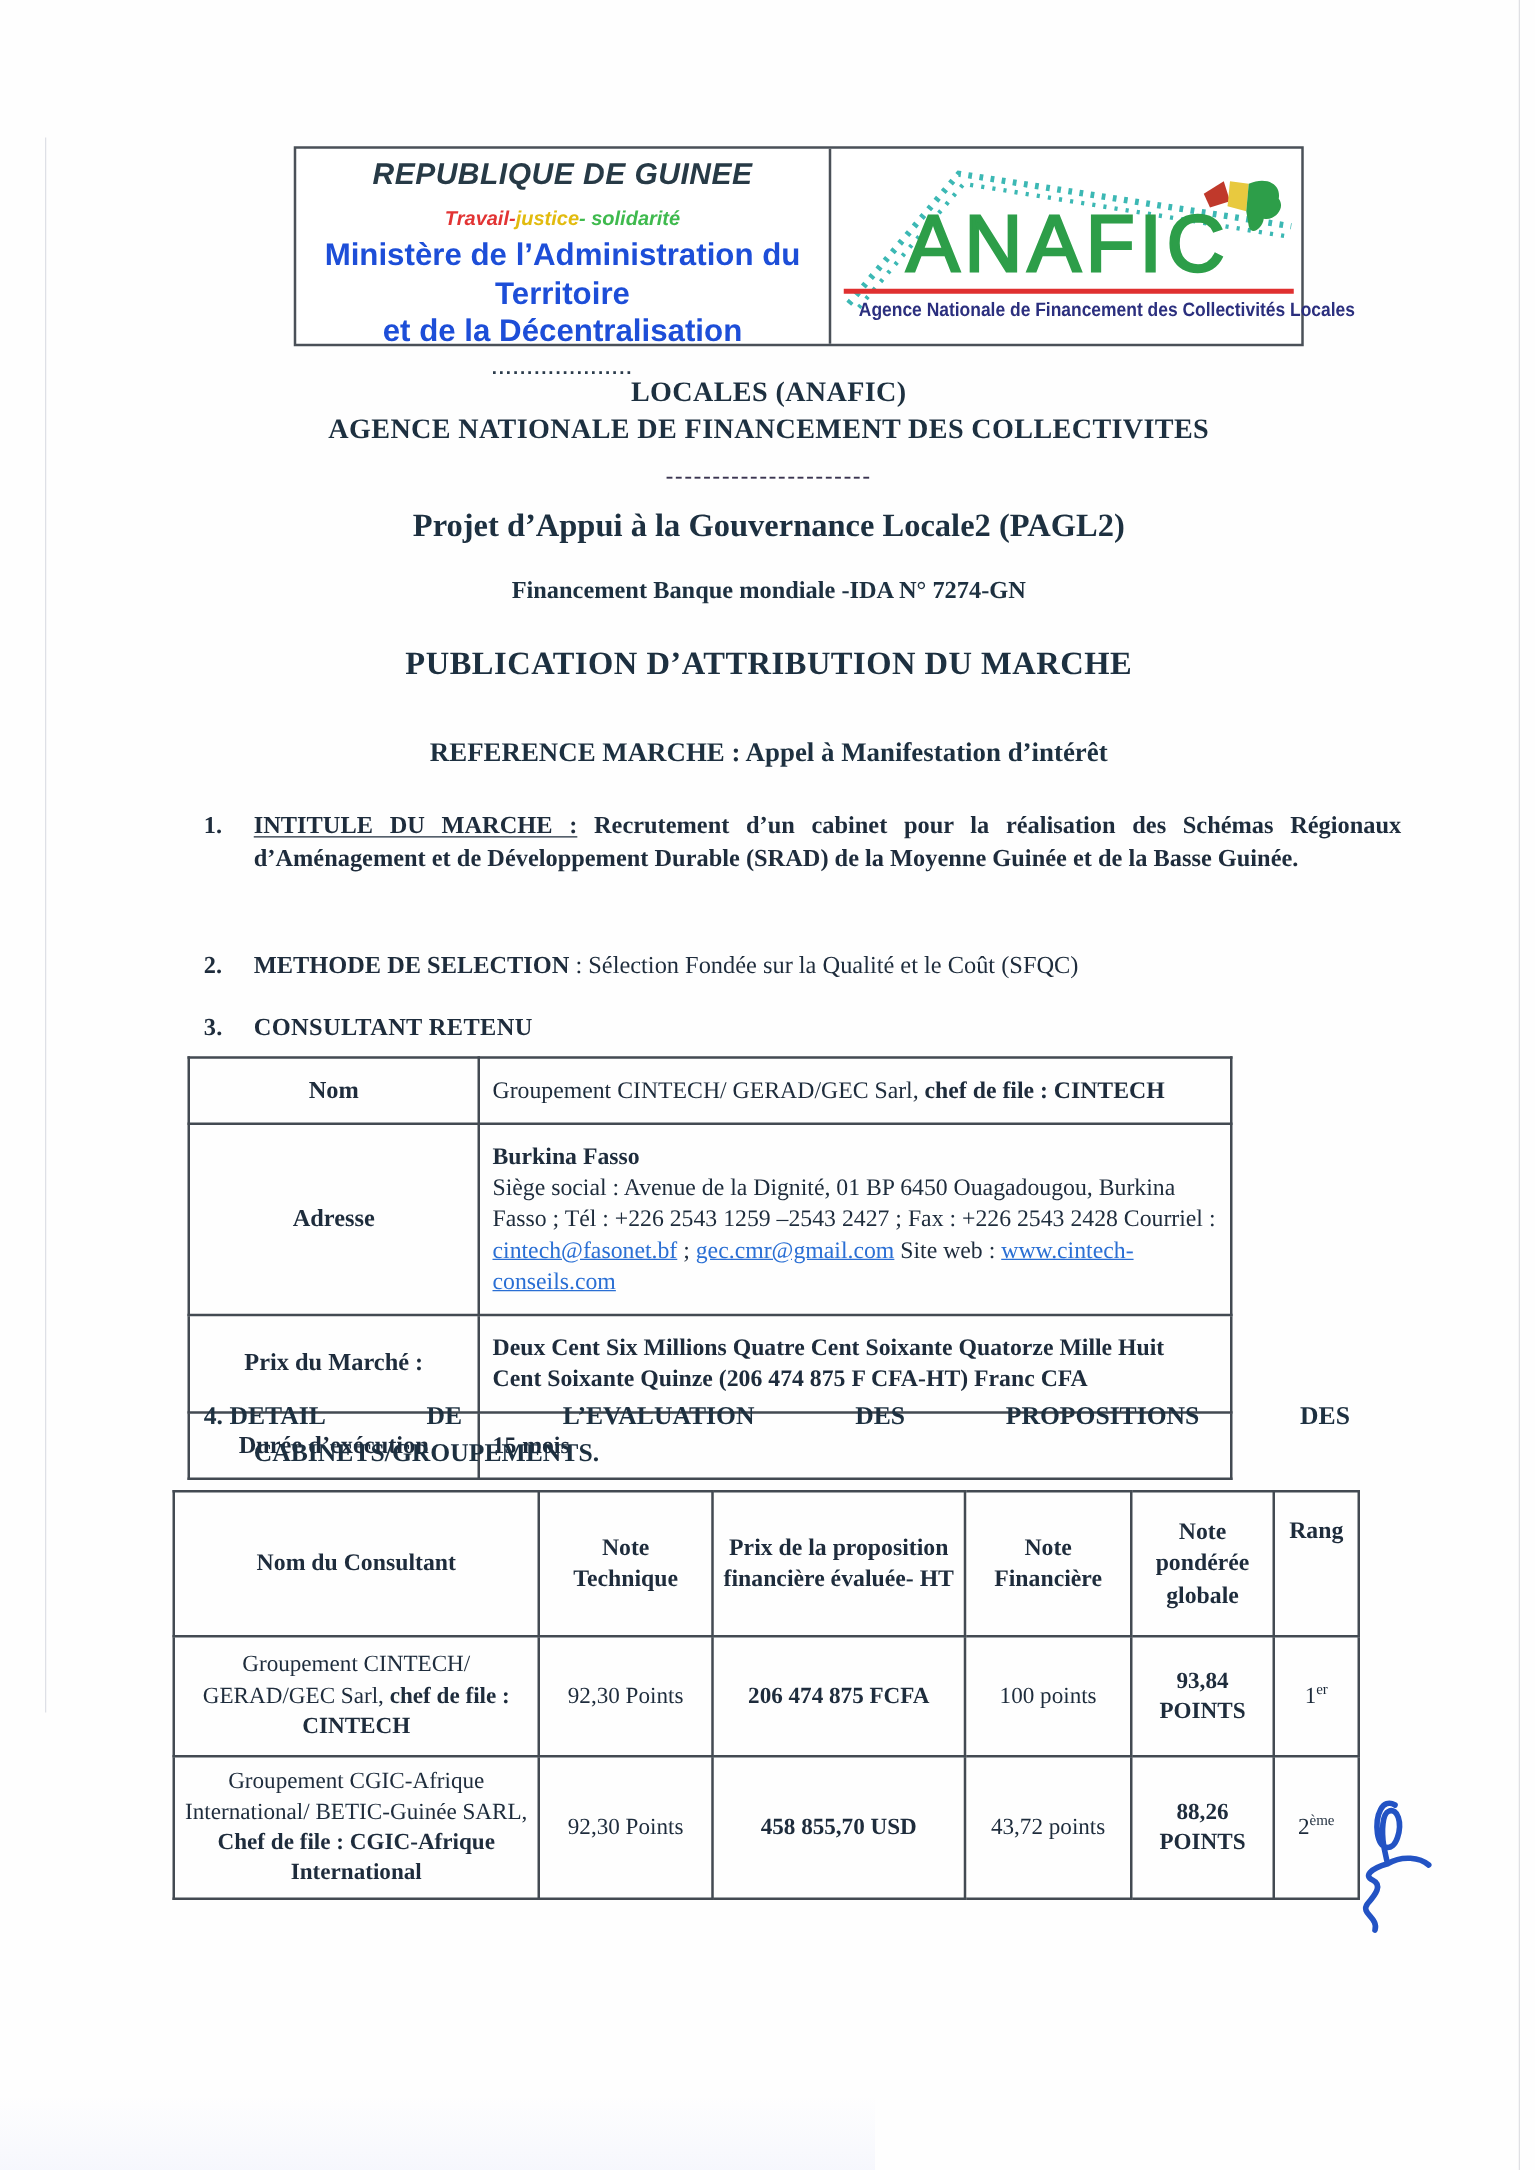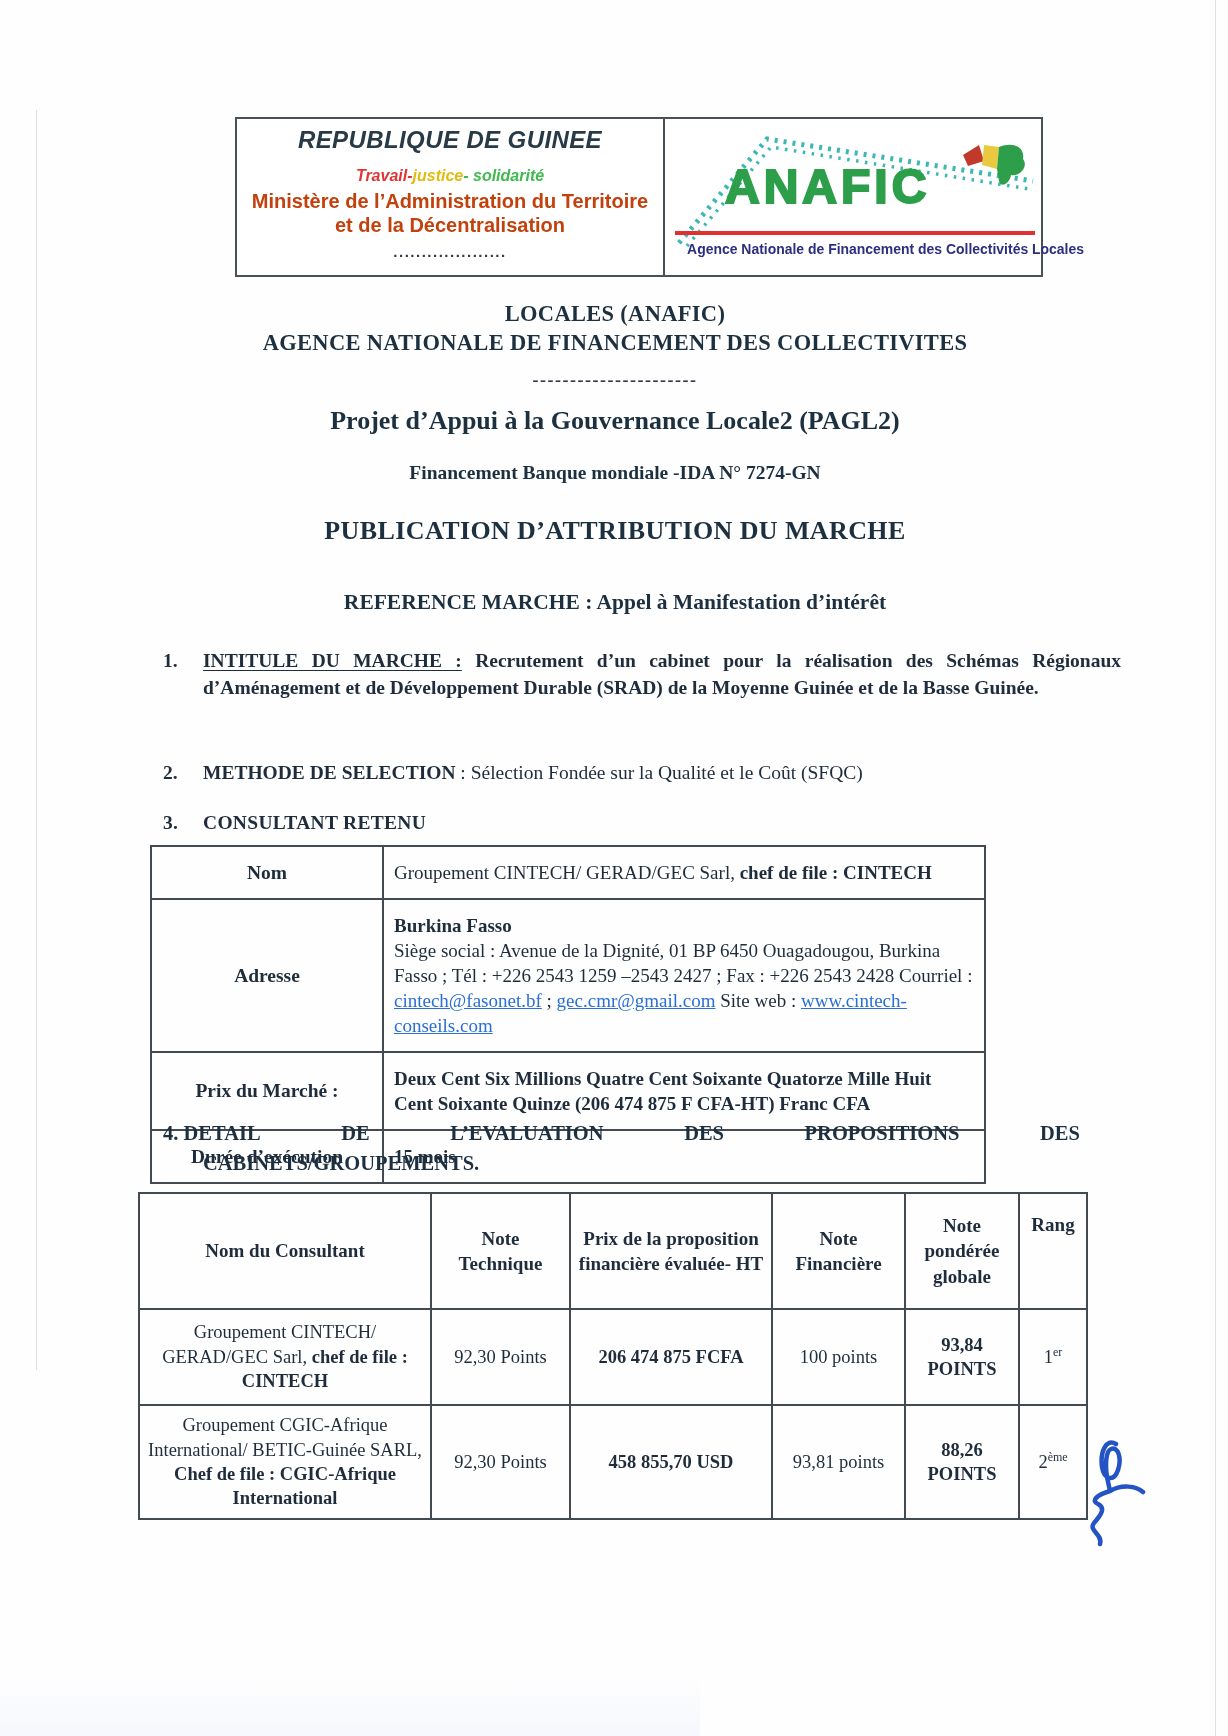--- a/index.html
+++ b/index.html
@@ -16,27 +16,27 @@
   
   .header-box { position:absolute; left:207px; top:117px; width:808px; height:160px;
     border:2px solid #4a5058; display:flex; box-sizing:border-box; background:#fff;margin-left:28px; }
   .hb-left { width:428px; box-sizing:border-box; border-right:2px solid #4a5058;
     font-family:"Liberation Sans", sans-serif; text-align:center; padding-top:7px; }
   .country { font-size:24px; font-weight:bold; font-style:italic; color:#273a46; letter-spacing:.4px; }
   .motto { margin-top:13px; font-size:16px; font-weight:bold; font-style:italic; }
   .motto .m1 { color:#e23434; }
   .motto .m2 { color:#e2bb0f; }
   .motto .m3 { color:#3fba4e; }
-  .ministry { margin-top:4px; font-size:20px; font-weight:bold; color:#c2410c; line-height:1.22; }
+  .ministry { margin-top:4px; font-size:25px; font-weight:bold; color:#1d4ed8; line-height:1.22; }
   .dots { margin-top:5px; font-size:15px; font-weight:bold; letter-spacing:1.5px; color:#2c3c4c; }
 
   .hb-right { flex:1; position:relative; }
   .roof-svg { position:absolute; left:0; top:0; width:378px; height:156px; }
   .anafic-word { position:absolute; left:60px; top:44px; font-family:"Liberation Sans", sans-serif;
-    font-weight:bold; font-size:48px; line-height:1; color:#2d9e49; letter-spacing:4px;
+    font-weight:normal; font-size:64px; line-height:1; color:#2d9e49; letter-spacing:4px;
     -webkit-text-stroke:2.2px #2d9e49; }
   .guinea-map { position:absolute; left:294px; top:20px; width:72px; height:52px; }
   .logo-redline { position:absolute; left:10px; right:6px; top:112px; height:4px; background:#e03030; }
   .logo-tagline { position:absolute; left:0; right:0; top:121px; text-align:right;
     font-family:"Liberation Sans", sans-serif; font-weight:bold; font-size:15.5px; color:#2b2f7e; }
   .logo-tagline span { display:inline-block; white-space:nowrap; transform:scaleX(.9); transform-origin:50% 50%; }
 
   
   .ctr { position:absolute; left:140px; width:950px; text-align:center; color:#1d3040; }
   .t-agency { top:300px; font-size:22.5px; font-weight:bold; line-height:1.28; letter-spacing:.3px; }
@@ -218,21 +218,21 @@
       <td>
         <span>1</span><sup>er</sup>
       </td>
     </tr>
     <tr class="drow2">
       <td>
         <span>Groupement CGIC-Afrique International/ BETIC-Guinée SARL, </span><span class="bold">Chef de file : CGIC-Afrique International</span>
       </td>
       <td>92,30 Points</td>
       <td class="bold">458 855,70 USD</td>
-      <td>93,81 points</td>
+      <td>43,72 points</td>
       <td class="bold">
         <span>88,26</span><br>
         <span>POINTS</span>
       </td>
       <td>
         <span>2</span><sup>ème</sup>
       </td>
     </tr>
   </tbody>
     </table>

